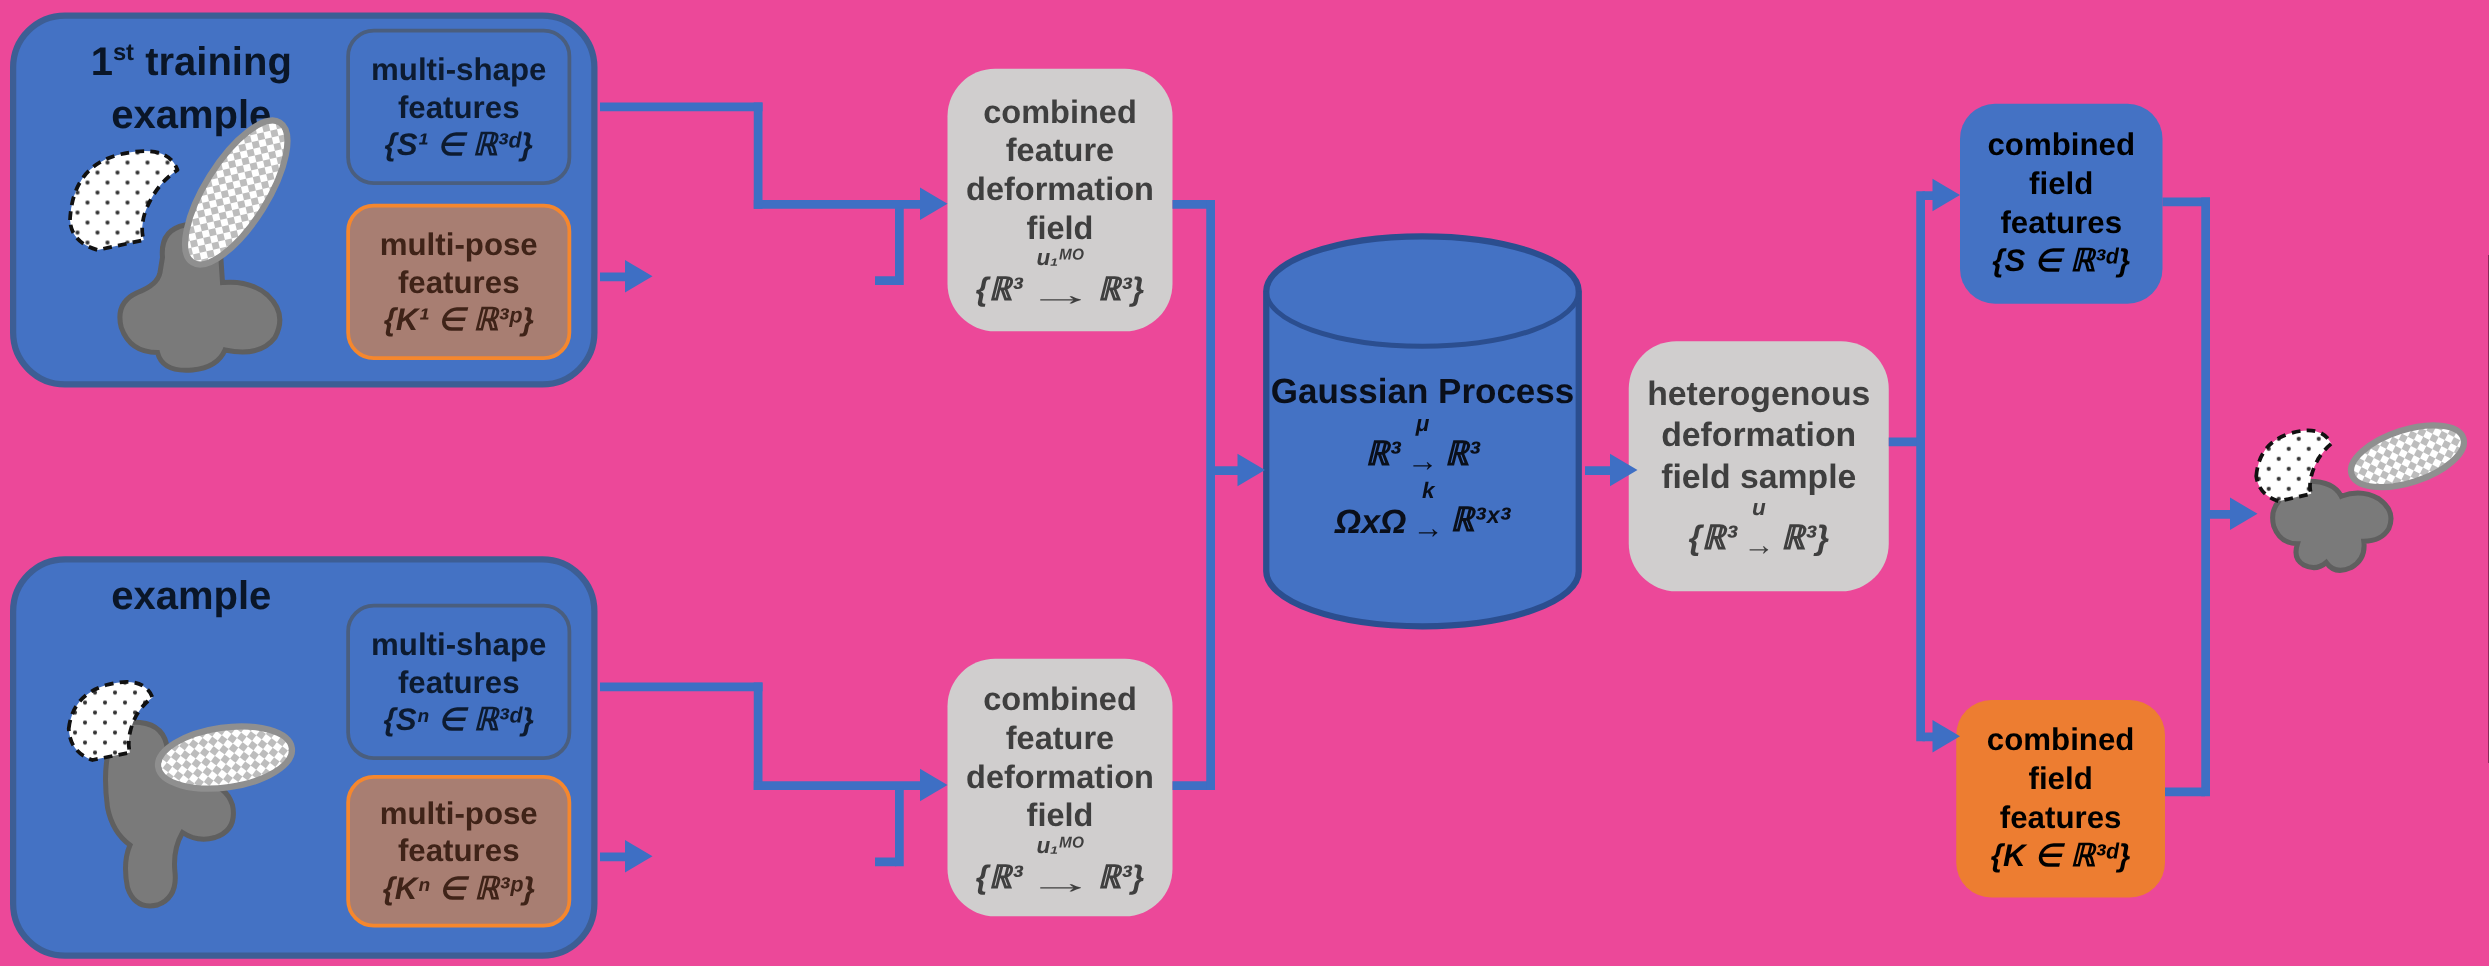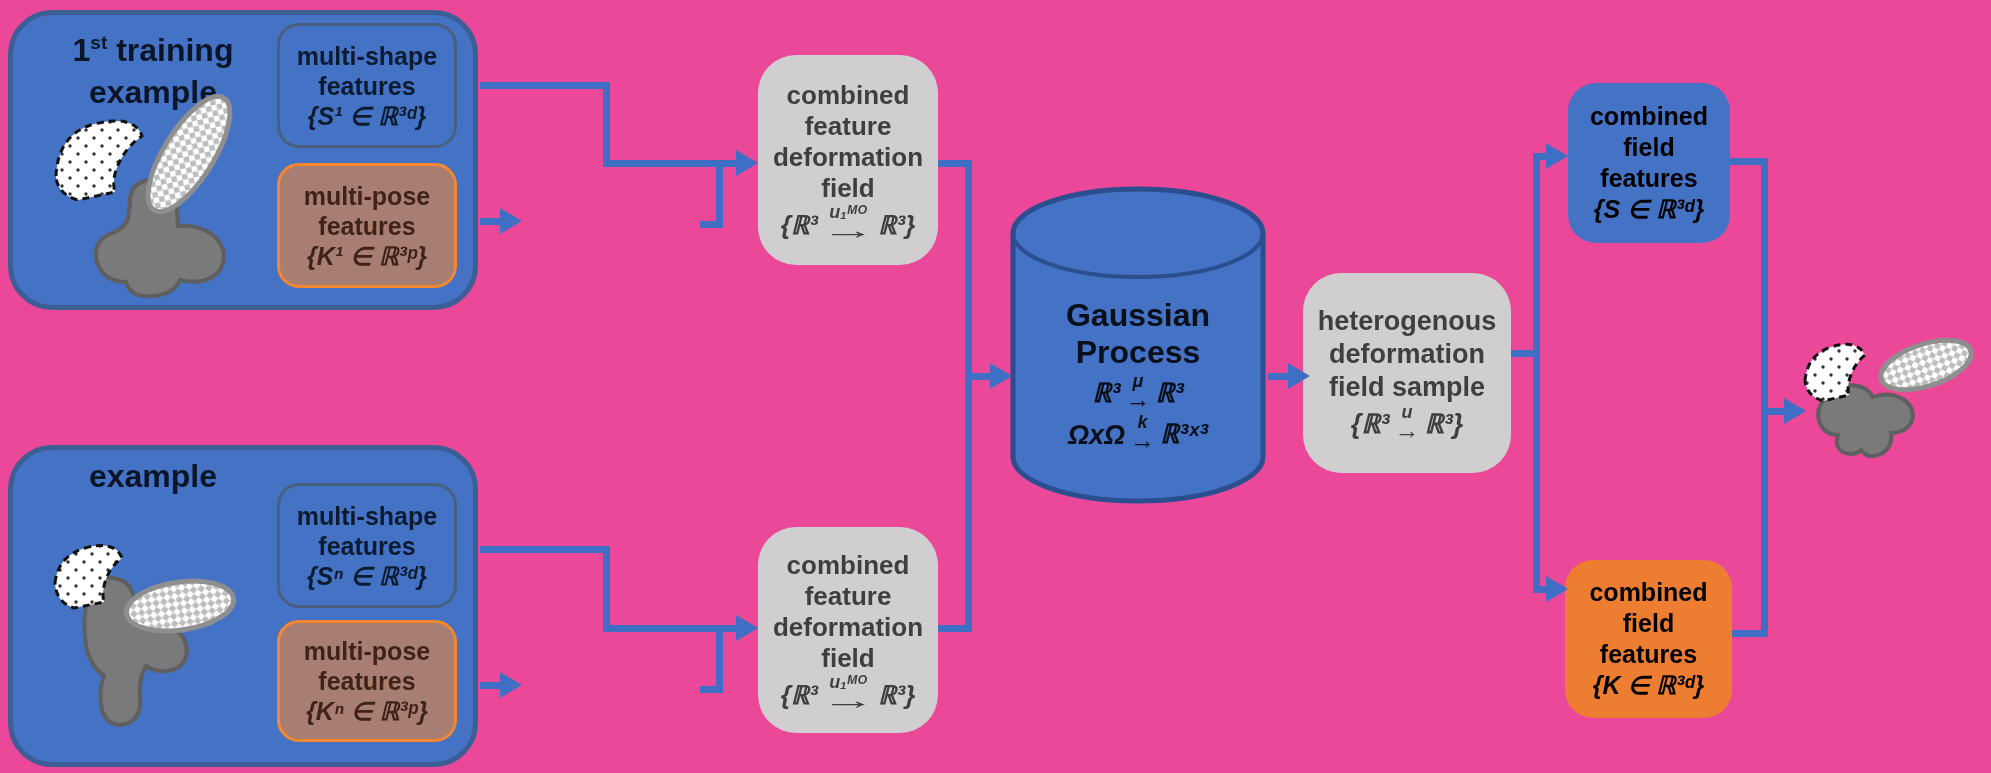--- a/index.html
+++ b/index.html
@@ -23,21 +23,21 @@
   .mp{background:var(--mauve);border:3px solid #F5872E;color:#3F2318;}
   .graybox{background:var(--gray);border-radius:38px;color:#3F3F3F;display:flex;
            flex-direction:column;align-items:center;justify-content:center;text-align:center;
            font-weight:bold;font-size:26px;line-height:31px;}
   .rightbox{border-radius:28px;color:#000;display:flex;flex-direction:column;align-items:center;
             justify-content:center;text-align:center;font-weight:bold;font-size:25px;line-height:31px;}
   .rb-blue{background:var(--blue);}
   .rb-orange{background:var(--orange);}
   .math{font-style:italic;}
   .mrow{display:flex;align-items:flex-end;justify-content:center;font-weight:bold;}
-  .stack{display:inline-flex;flex-direction:column;align-items:center;margin:0 5px 1px 5px;}
+  .stack{display:inline-flex;flex-direction:column;align-items:center;margin:0 5px 1px 5px;gap:12px;}
   .stack .over{font-size:18px;line-height:16px;}
   .stack .arr{font-size:25px;line-height:20px;}
   .stack.long{min-width:50px;}
   .stack.long .arr{transform:scaleX(2.2);}
   .seg{position:absolute;background:var(--arrow);}
   .ah{position:absolute;width:0;height:0;border-top:13px solid transparent;
       border-bottom:13px solid transparent;border-left:22px solid var(--arrow);}
   .cyl-text{color:#0A0F1A;text-align:center;}
 </style>
 </head>
@@ -128,21 +128,21 @@
       </span>
       <span>ℝ³}</span>
     </div>
   </div>
 
   <svg class="abs" style="left:1008px;top:183px" width="260" height="325" viewBox="0 0 260 325">
     <path d="M5,50 A125,44 0 0 1 255,50 L255,274 A125,44 0 0 1 5,274 Z" fill="#4472C4" stroke="#2B4E8F" stroke-width="5"></path>
     <path d="M5,50 A125,44 0 0 0 255,50" fill="none" stroke="#2B4E8F" stroke-width="4"></path>
   </svg>
   <div class="abs cyl-text" style="left:1013px;top:297px;width:250px">
-    <div style="font-size:32px;font-weight:bold">Gaussian Process</div>
+    <div style="font-size:28px;font-weight:bold">Gaussian Process</div>
     <div class="mrow math" style="font-size:27px;margin-top:2px">
       <span>ℝ³</span>
       <span class="stack">
         <span class="over">μ</span>
         <span class="arr">→</span>
       </span>
       <span>ℝ³</span>
     </div>
     <div class="mrow math" style="font-size:27px;margin-top:4px">
       <span>ΩxΩ</span>

